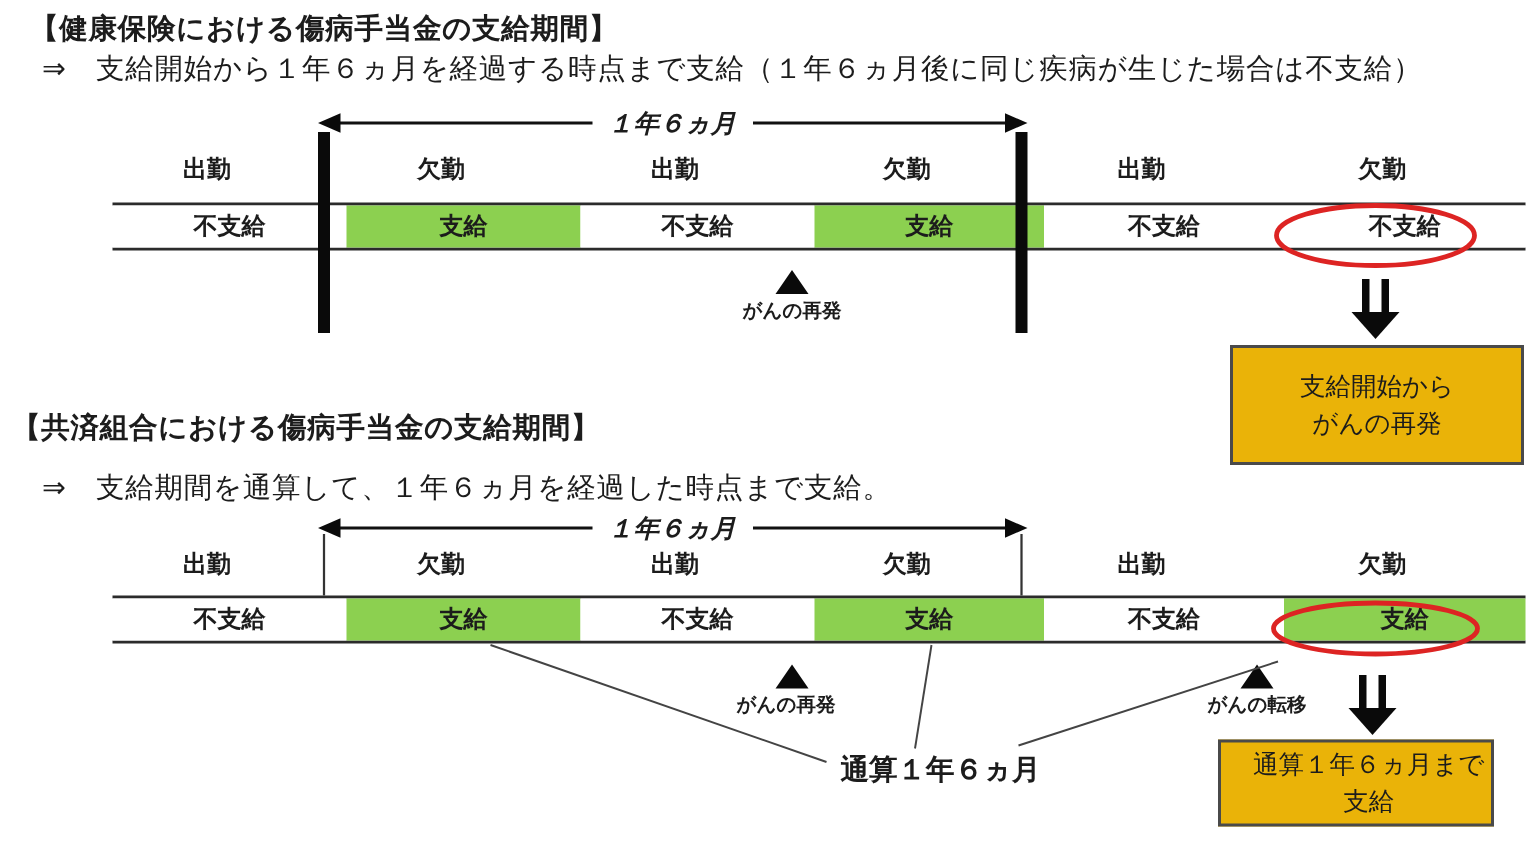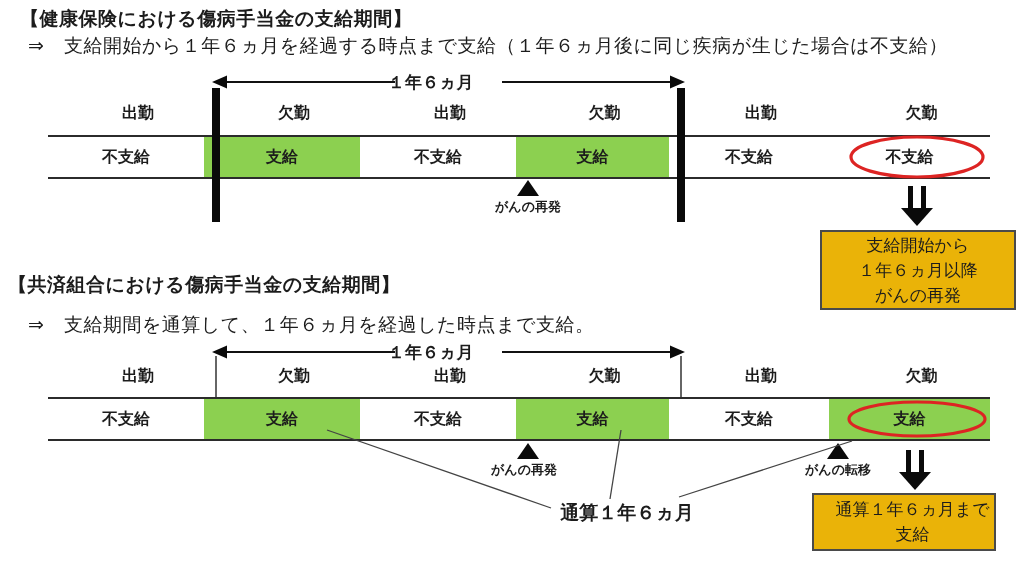--- a/index.html
+++ b/index.html
@@ -13,27 +13,27 @@
   body{
     font-family:"Liberation Sans","DejaVu Sans",sans-serif;
     color:var(--ink);
     width:1024px;height:562px;position:relative;overflow:hidden;
   }
   .abs{position:absolute;}
   .title{font-size:19px;font-weight:bold;letter-spacing:.5px;}
   .subtitle{font-size:19px;letter-spacing:.5px;}
   .toprow{position:absolute;left:60px;width:942px;display:flex;font-size:16px;font-weight:bold;z-index:10;}
   .toprow div{text-align:center;}
-  .bar{position:absolute;left:48px;width:942px;height:44px;border-top:2px solid var(--line);
+  .bar{position:absolute;left:75px;width:942px;height:32px;border-top:2px solid var(--line);
        border-bottom:2px solid var(--line);display:flex;z-index:1;}
   .seg{height:100%;display:flex;align-items:center;justify-content:center;
        font-weight:bold;font-size:16px;background:#ffffff;}
   .seg.paid{background:var(--paid);}
   .w0{width:156px}.w1{width:156px}.w2{width:156px}.w3{width:153px}.w4{width:160px}.w5{width:161px}
-  .duration{position:absolute;width:120px;font-size:17px;font-weight:bold;z-index:10;}
+  .duration{position:absolute;width:120px;text-align:center;font-size:17px;font-weight:bold;z-index:10;font-style:italic;}
   .event{position:absolute;width:130px;text-align:center;font-size:13px;font-weight:bold;z-index:10;}
   .total-label{position:absolute;width:190px;text-align:center;font-size:19px;font-weight:bold;z-index:10;}
   .note{position:absolute;border:2px solid #4a4a4a;background:#eab308;text-align:center;
         font-size:17px;line-height:25px;display:flex;flex-direction:column;justify-content:center;z-index:10;}
   svg.overlay{position:absolute;left:0;top:0;z-index:5;pointer-events:none;}
   .mark-line{stroke:#111;stroke-width:2;}
   .thin-line{stroke:#333;stroke-width:1.5;}
   .conn{stroke:#444;stroke-width:1.3;}
   .blk{fill:#0a0a0a;}
   .hl-ellipse{fill:none;stroke:var(--red);stroke-width:3.2;}
@@ -61,21 +61,20 @@
   <div class="seg w2">不支給</div>
   <div class="seg w3 paid">支給</div>
   <div class="seg w4">不支給</div>
   <div class="seg w5">不支給</div>
 </div>
 
 <div class="event" style="left:463px;top:198px;">がんの再発</div>
 
 <div class="note" style="left:820px;top:230px;width:196px;height:80px;">
   <div>支給開始から</div>
-  <div>１年６ヵ月以降</div>
   <div>がんの再発</div>
 </div>
 
 <div class="abs title" style="left:8px;top:272px;">【共済組合における傷病手当金の支給期間】</div>
 <div class="abs subtitle" style="left:28px;top:300px;margin-top:12px;">⇒　支給期間を通算して、１年６ヵ月を経過した時点まで支給。</div>
 
 <div class="duration" style="left:388px;top:341px;">１年６ヵ月</div>
 
 <div class="toprow" style="top:366px;">
   <div class="w0">出勤</div>

